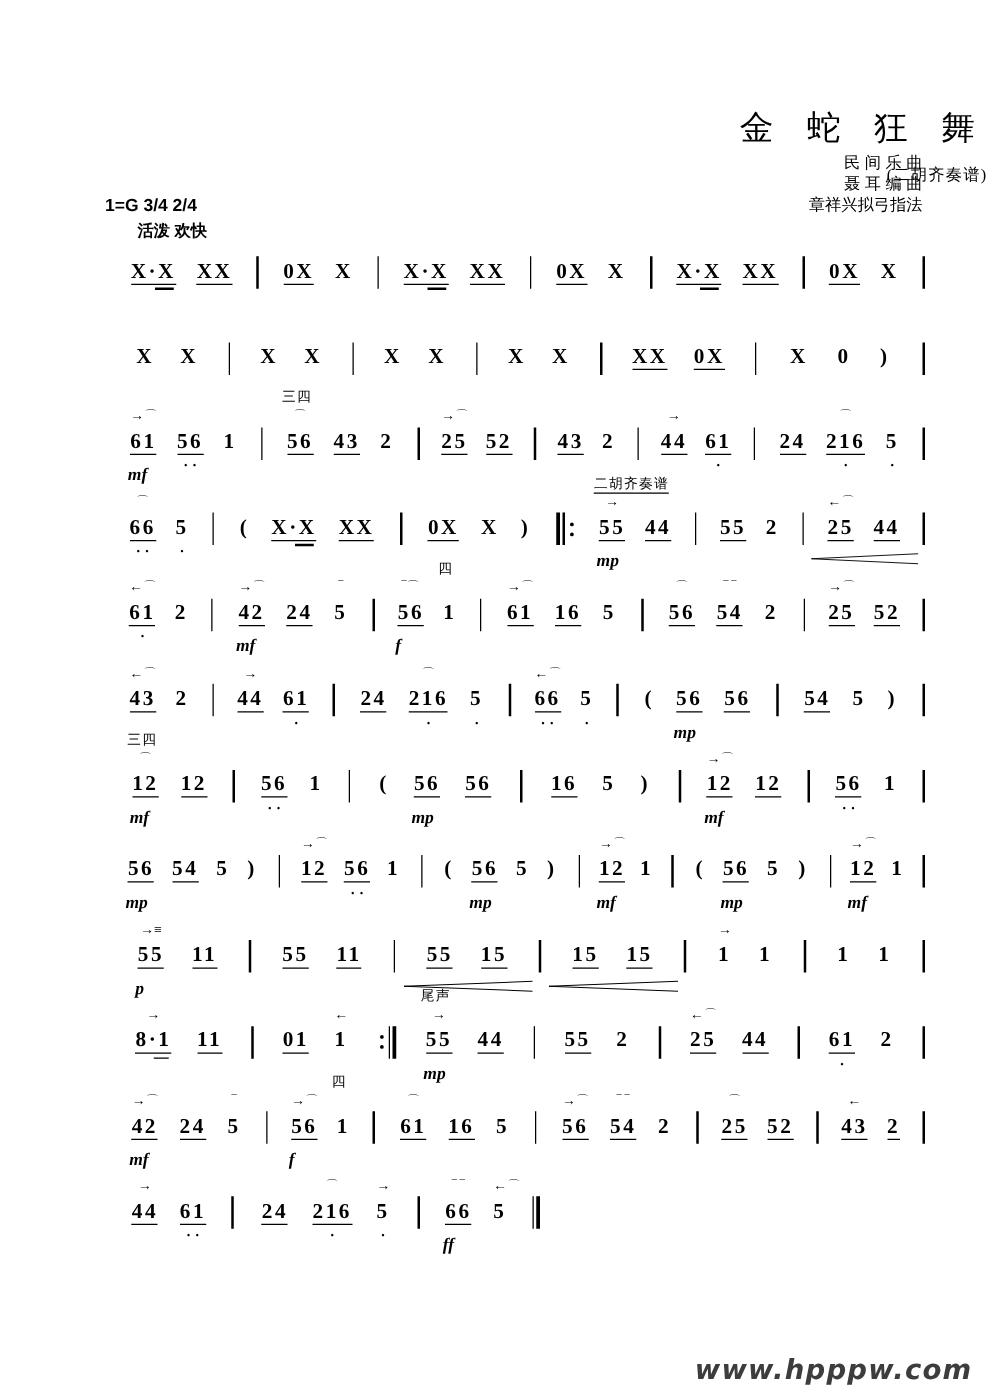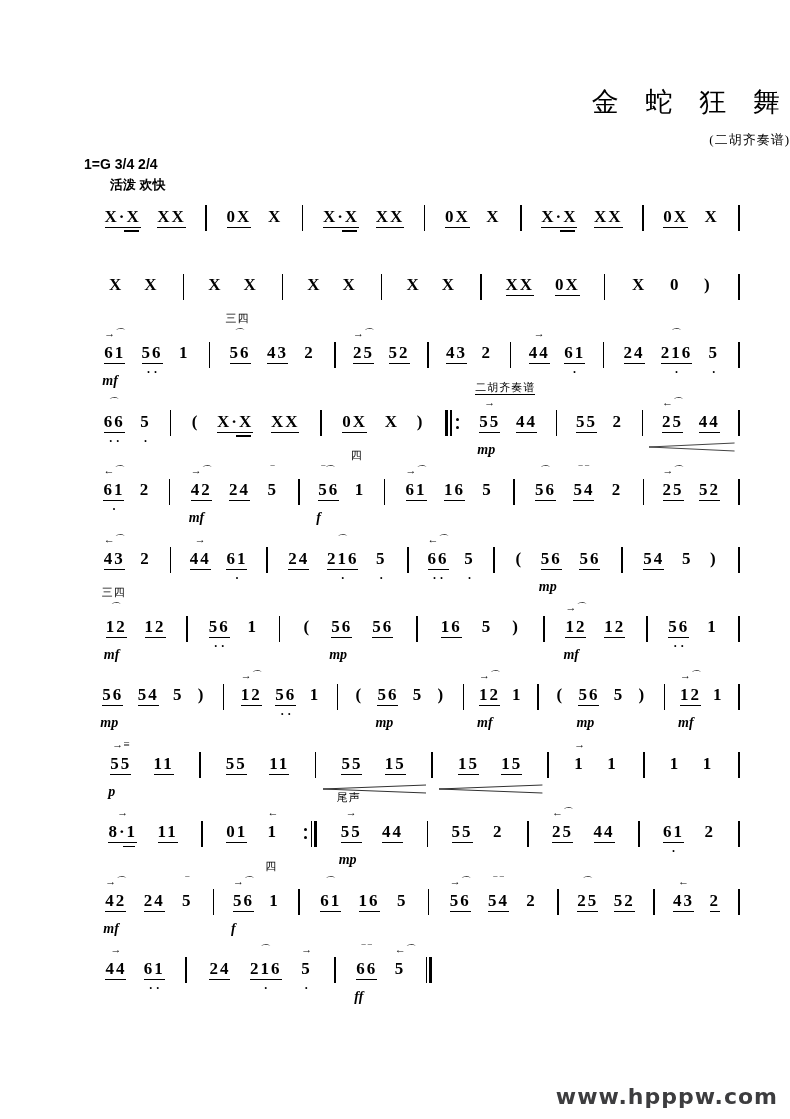--- a/index.html
+++ b/index.html
@@ -35,29 +35,34 @@
   .dyn{position:absolute;bottom:-22px;left:-2px;font-style:italic;font-size:14px;
        font-weight:bold;letter-spacing:0;font-family:"Liberation Serif",serif;}
   .bar{width:1.6px;height:26px;background:#000;align-self:center;flex:none;}
   .bar.thick{width:3px;}
   .bar-group{display:flex;align-items:center;gap:2px;flex:none;align-self:center;}
   .rdots{display:flex;flex-direction:column;gap:5px;margin:0 2px;}
   .rdot{width:3px;height:3px;border-radius:50%;background:#000;}
   .hairpin{position:absolute;left:6%;right:4%;bottom:-17px;height:10px;}
   .hairpin svg{width:100%;height:100%;display:block;}
   .watermark{position:absolute;right:12px;bottom:10px;font-size:22px;font-weight:bold;
-             color:#3d3d3f;letter-spacing:1px;
+             font-style:italic;color:#3d3d3f;letter-spacing:1px;
              font-family:"DejaVu Sans",sans-serif;}
 </style>
 </head>
 <body>
 
 <div class="page">
   <h1 class="title">金 蛇 狂 舞</h1>
   <div class="subtitle">(二胡齐奏谱)</div>
+  <div class="credits">
+    <div>民  间  乐  曲</div>
+    <div>聂  耳  编  曲</div>
+    <div>章祥兴拟弓指法</div>
+  </div>
   <div class="keybox">1=G  3/4 2/4</div>
   <div class="tempo">活泼  欢快</div>
   <div class="score">
       <div class="score-line">
         <div class="measure" style="flex-grow: 2;">
           <span class="note u"><span class="txt">X·X</span><span class="xu"></span></span>
           <span class="note u"><span class="txt">XX</span></span>
         </div>
         <span class="bar"></span>
         <div class="measure" style="flex-grow: 2;">

